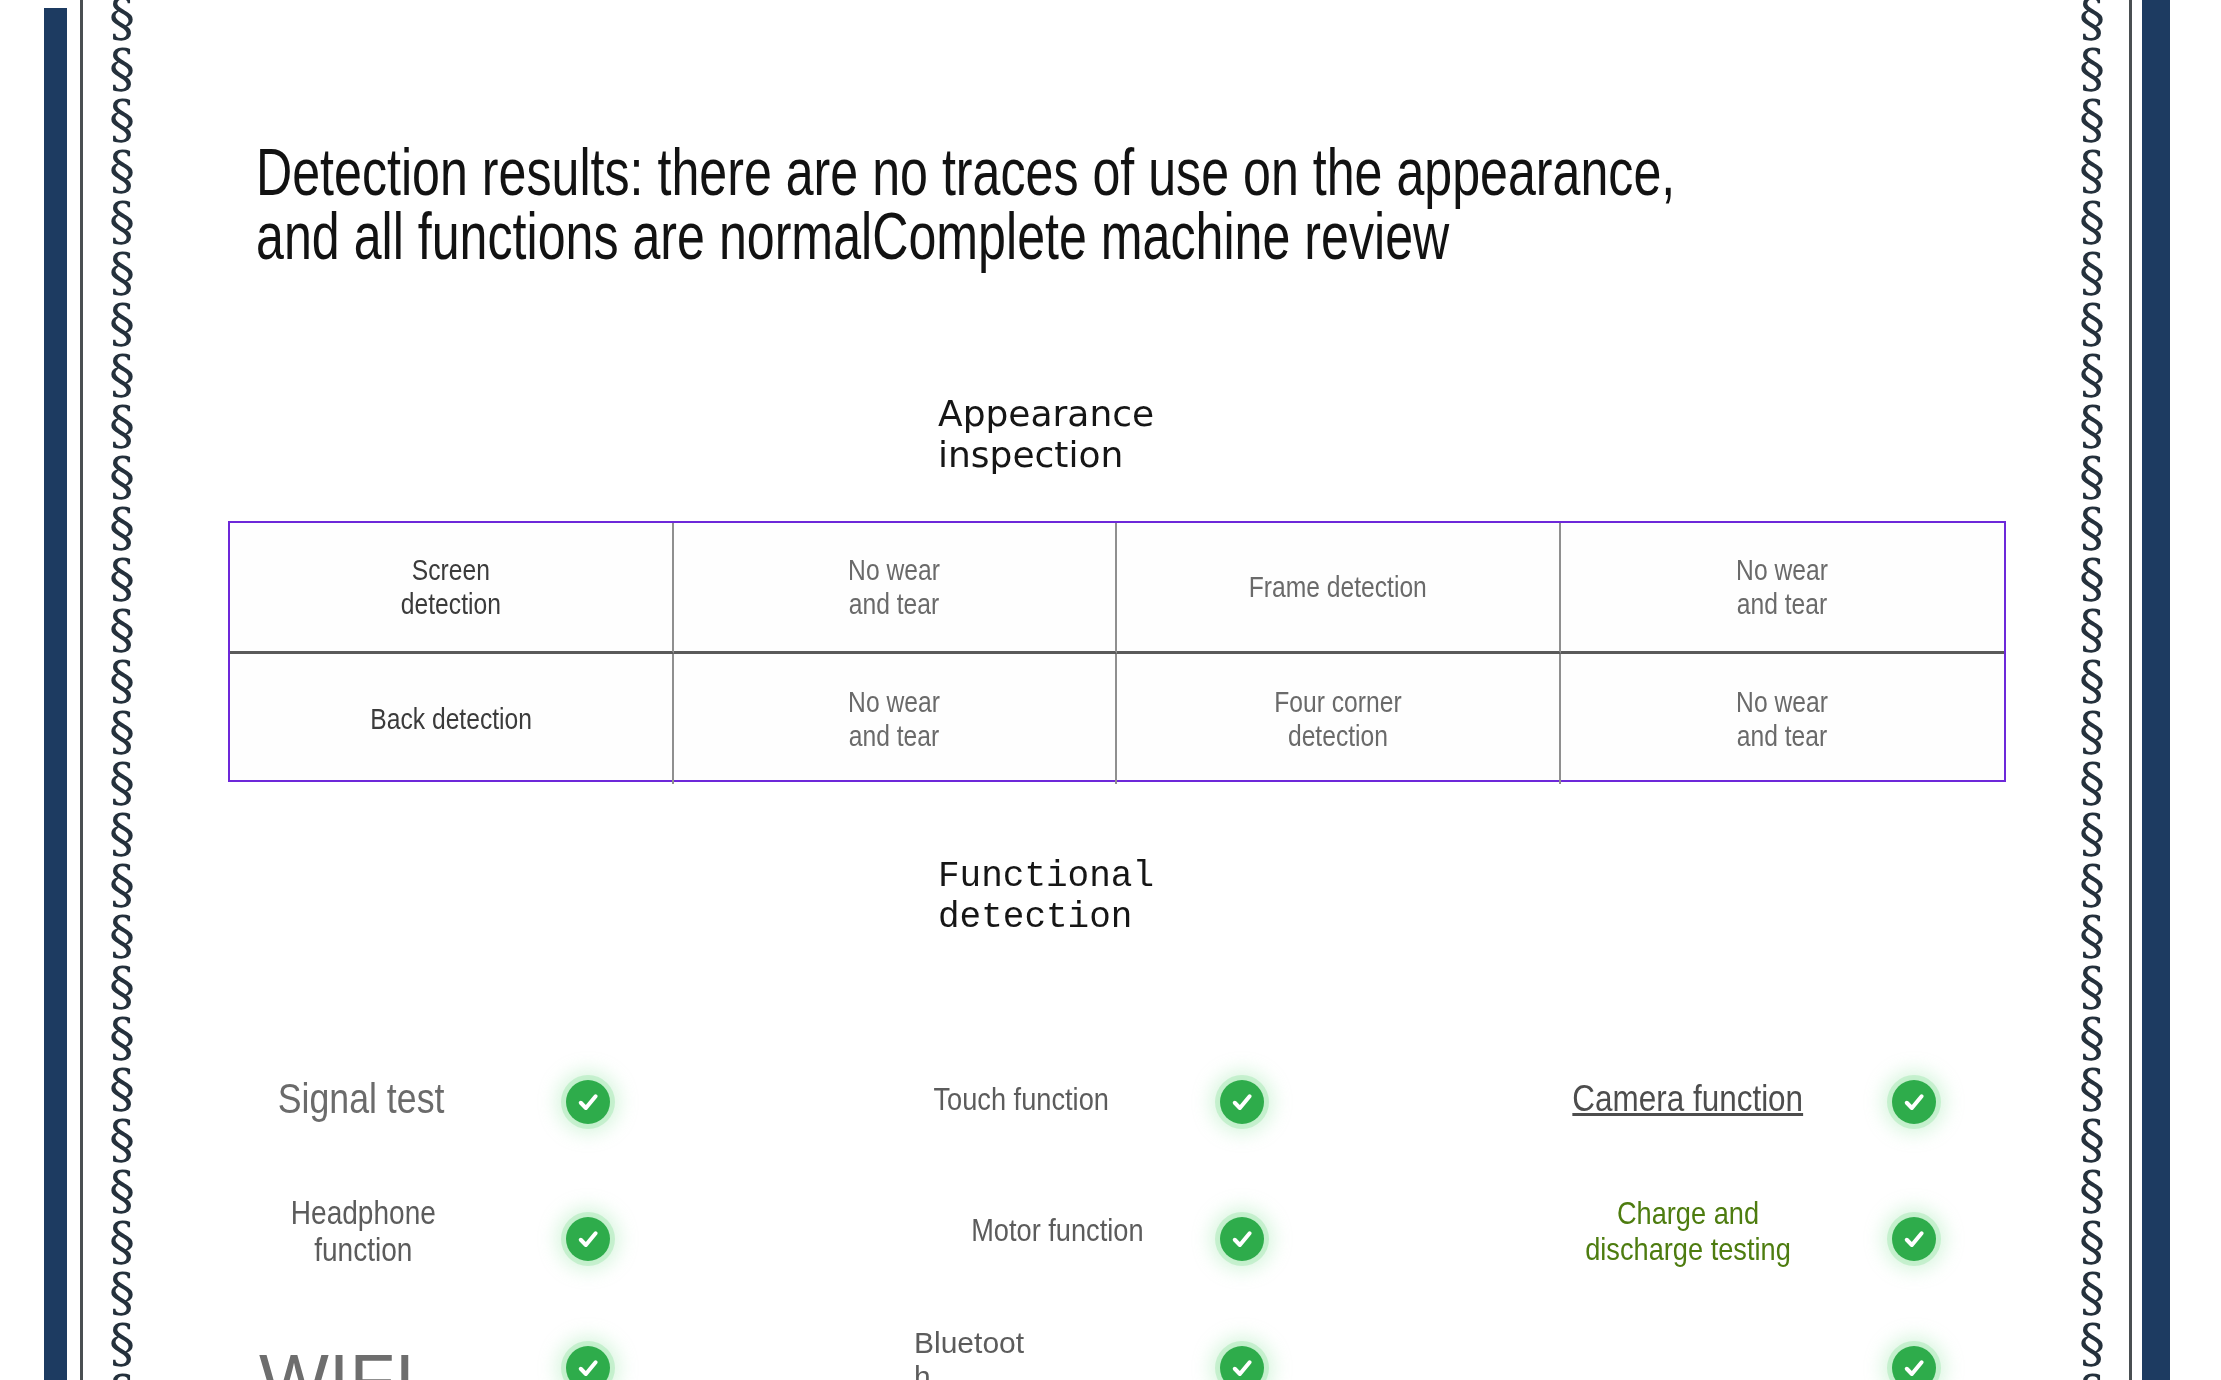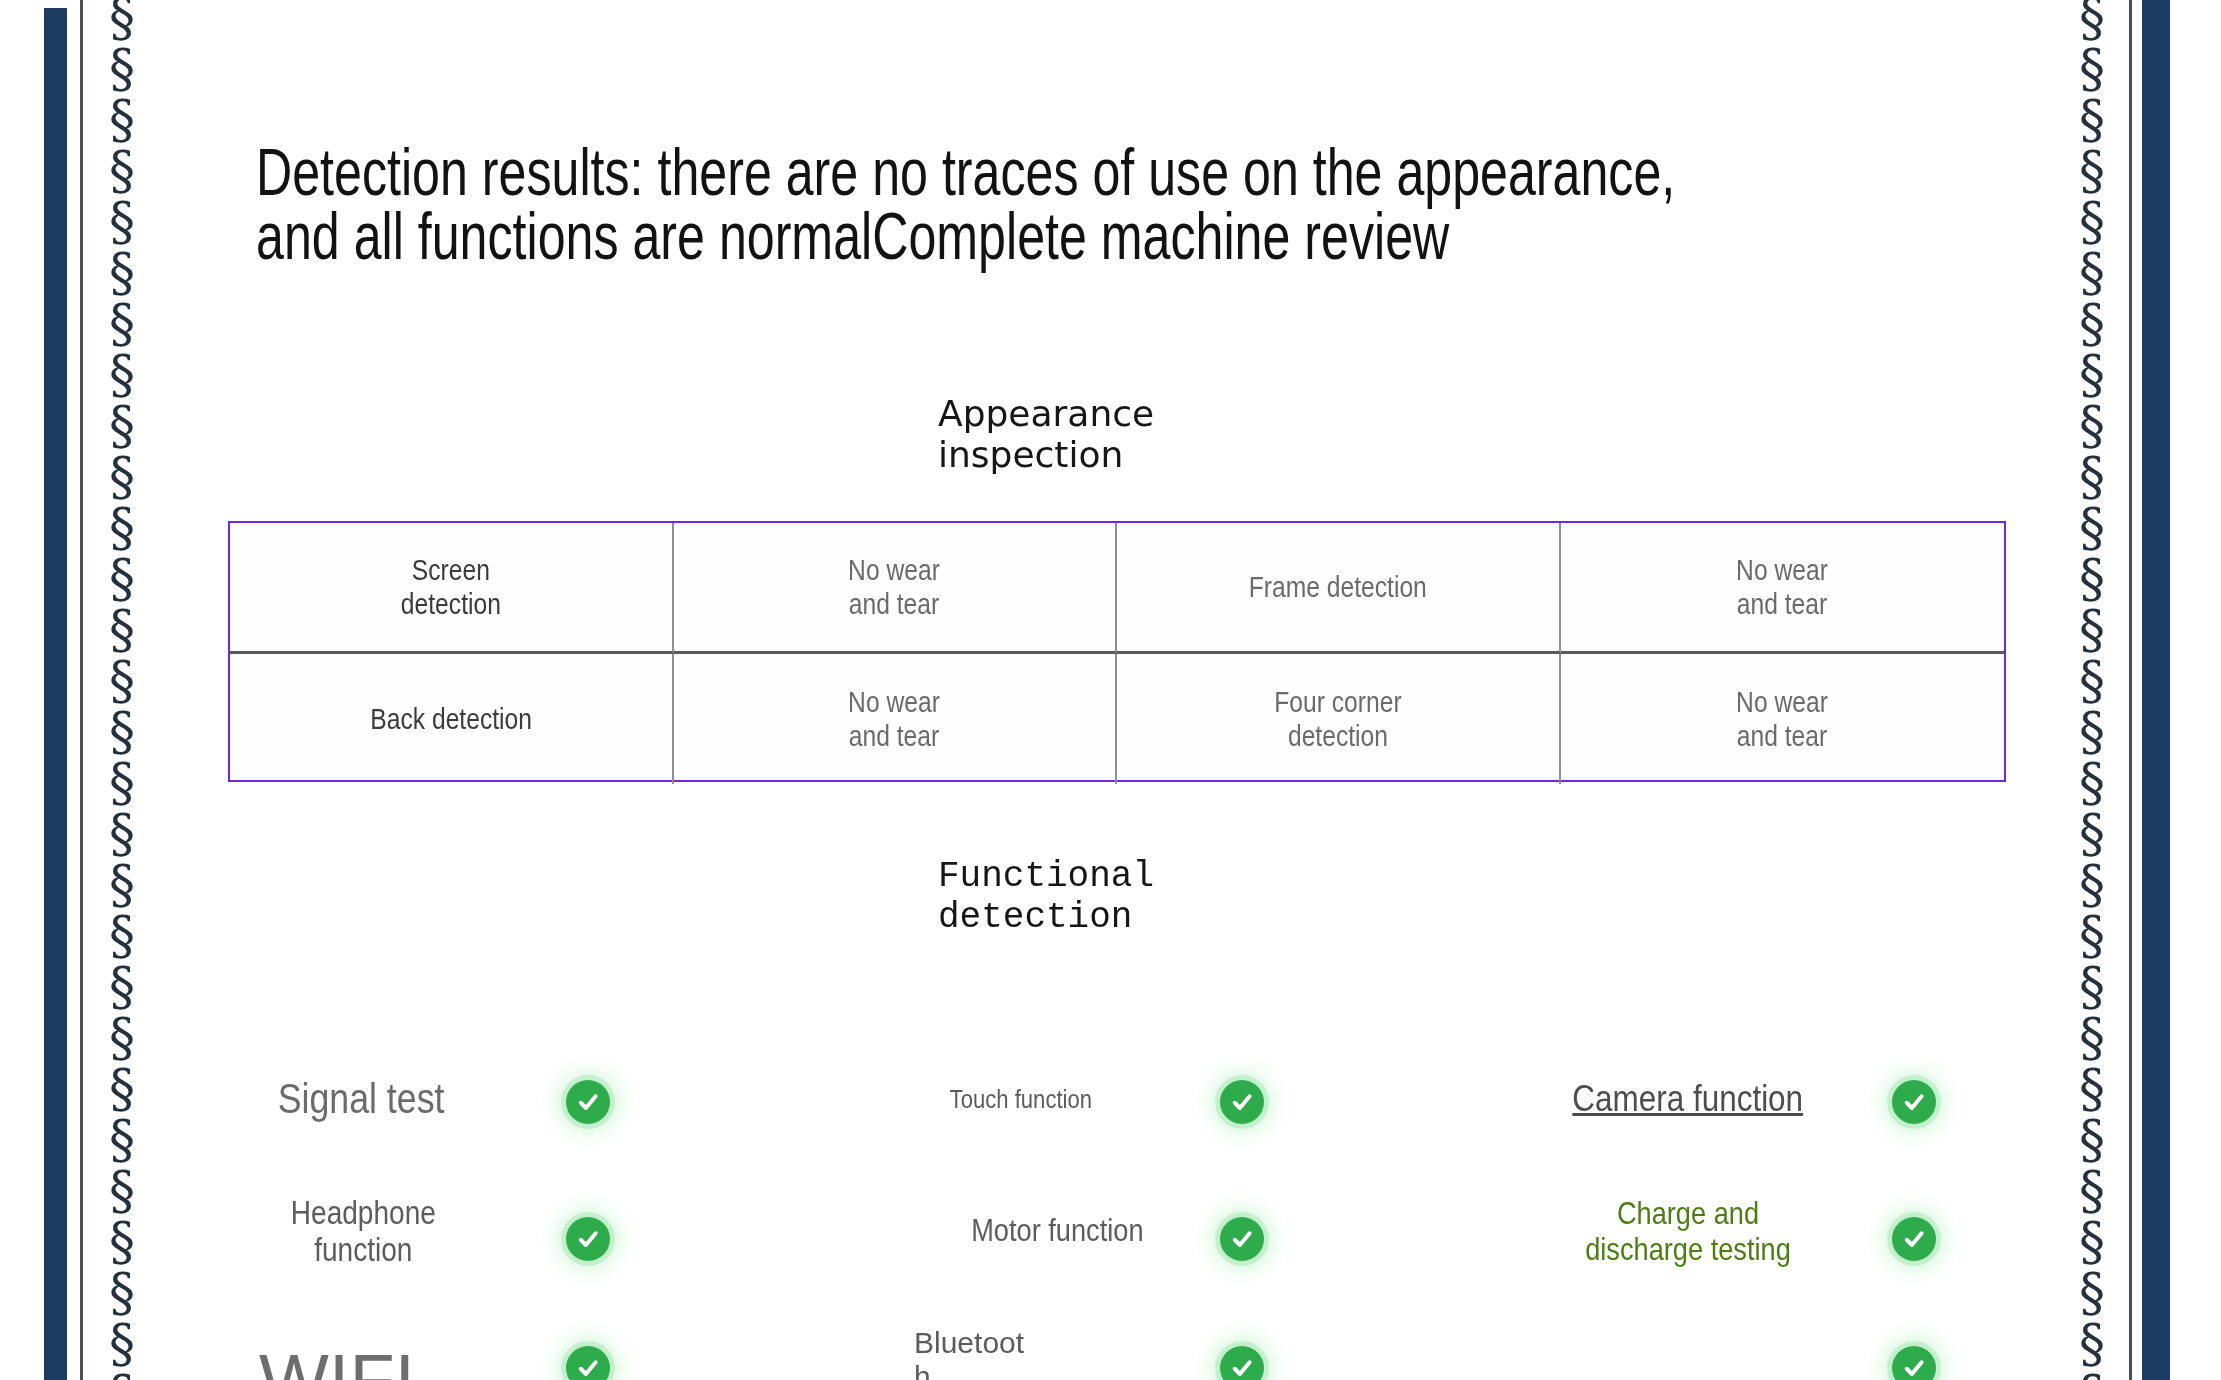--- a/index.html
+++ b/index.html
@@ -71,21 +71,21 @@
   .tone-dark span { color: #3b3b3b; }
   .tone-gray span { color: #6a6a6a; }
 
   
   .fn-label {
     position: absolute; display: flex; align-items: center; justify-content: center;
     text-align: center; color: #5c5c5c; white-space: pre-line;
   }
   .fn-label span { display: inline-block; transform: scaleX(0.85); transform-origin: center center; }
   .fi-0 { left: 211px; top: 1066px; width: 300px; height: 66px; font-size: 42px; color: #6b6b6b; }
-  .fi-1 { left: 871px; top: 1076px; width: 300px; height: 46px; font-size: 26px; }
+  .fi-1 { left: 871px; top: 1076px; width: 300px; height: 46px; font-size: 32px; }
   .fi-2 { left: 1513px; top: 1074px; width: 350px; height: 50px; font-size: 37px; color: #4d4d4d; text-decoration: underline; }
   .fi-3 { left: 213px; top: 1196px; width: 300px; height: 70px; font-size: 33px; line-height: 37px; }
   .fi-4 { left: 907px; top: 1207px; width: 300px; height: 46px; font-size: 32px; }
   .fi-5 { left: 1488px; top: 1196px; width: 400px; height: 70px; font-size: 32px; line-height: 36px; color: #4d7c0f; }
   .fi-6 { left: 259px; top: 1325px; width: 260px; height: 110px; font-size: 74px; color: #6e6e6e;
           justify-content: flex-start; text-align: left; }
   .fi-6 span { transform: none; }
   .fi-7 { left: 914px; top: 1326px; width: 180px; height: 80px; font-size: 30px; line-height: 34px;
           justify-content: flex-start; align-items: flex-start; text-align: left; }
   .fi-7 span { transform: none; }

